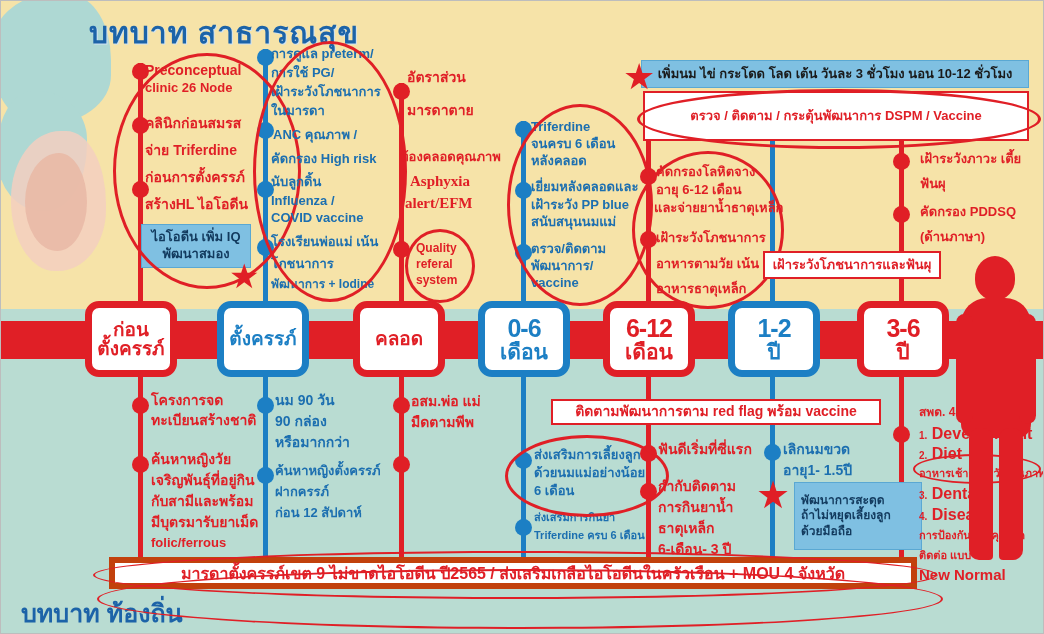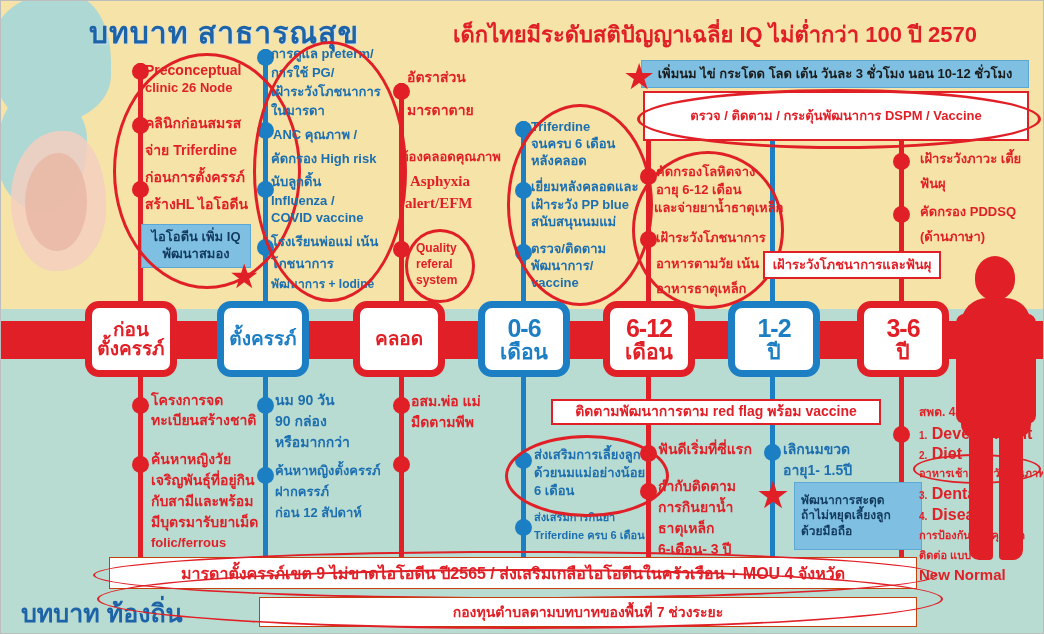--- a/index.html
+++ b/index.html
@@ -133,42 +133,41 @@
     position:absolute;left:958px;top:255px;width:74px;height:320px;
   }
   .child .head{position:absolute;left:16px;top:0;width:40px;height:44px;background:#e01f26;border-radius:50% 50% 46% 46%;}
   .child .body{position:absolute;left:2px;top:42px;width:70px;height:140px;background:#e01f26;border-radius:26px 26px 14px 14px;}
   .child .larm{position:absolute;left:-3px;top:58px;width:17px;height:110px;background:#e01f26;border-radius:9px;}
   .child .rarm{position:absolute;left:60px;top:58px;width:17px;height:110px;background:#e01f26;border-radius:9px;}
   .child .lleg{position:absolute;left:10px;top:172px;width:24px;height:132px;background:#e01f26;border-radius:10px 10px 4px 10px;}
   .child .rleg{position:absolute;left:40px;top:172px;width:24px;height:132px;background:#e01f26;border-radius:10px 10px 10px 4px;}
   
   .banner{
-    position:absolute;background:#ffffff;border:1px solid #c2410c;
+    position:absolute;background:#ffffff;border:6px solid #c2410c;
     color:#e01f26;font-weight:bold;text-align:center;
     display:flex;align-items:center;justify-content:center;
     box-sizing:border-box;
   }
   .olist{position:absolute;color:#e01f26;font-weight:bold;}
   .olist .ln{white-space:nowrap;}
 </style>
 </head>
 <body>
 
 <div id="page">
 
   <div class="band-top"></div>
   <div class="band-bottom"></div>
   <div class="map-blob"></div>
   <div class="map-blob2"></div>
   <div class="fetus"></div>
   <div class="fetus-in"></div>
 
   <div class="hdr-left">บทบาท  สาธารณสุข</div>
-  <div class="hdr-right">เด็กไทยมีระดับสติปัญญาเฉลี่ย IQ ไม่ต่ำกว่า 100 ปี 2570</div>
   <div class="hdr-bottom">บทบาท  ท้องถิ่น</div>
 
   <div class="rail"></div>
 
   <div class="vline" style="left:137px;top:62px;height:240px;"></div>
   <div class="vline blue" style="left:262px;top:48px;height:254px;"></div>
   <div class="vline" style="left:398px;top:82px;height:220px;"></div>
   <div class="vline blue" style="left:520px;top:120px;height:182px;"></div>
   <div class="vline" style="left:645px;top:100px;height:202px;"></div>
   <div class="vline blue" style="left:769px;top:104px;height:198px;"></div>
@@ -395,18 +394,15 @@
     <div class="rarm"></div>
     <div class="lleg"></div>
     <div class="rleg"></div>
   </div>
 
   <div class="banner" style="left:108px;top:556px;width:808px;height:32px;font-size:16px;">
     <span>มารดาตั้งครรภ์เขต 9 ไม่ขาดไอโอดีน ปี2565 / ส่งเสริมเกลือไอโอดีนในครัวเรือน + MOU 4 จังหวัด</span>
   </div>
   <div class="ell thin" style="left:92px;top:550px;width:840px;height:44px;"></div>
 
-  <div class="banner" style="left:258px;top:596px;width:658px;height:30px;font-size:14px;">
-    <span>กองทุนตำบลตามบทบาทของพื้นที่ 7  ช่วงระยะ</span>
-  </div>
   <div class="ell thin" style="left:96px;top:568px;width:842px;height:56px;"></div>
 
 </div>
 
 </body></html>

